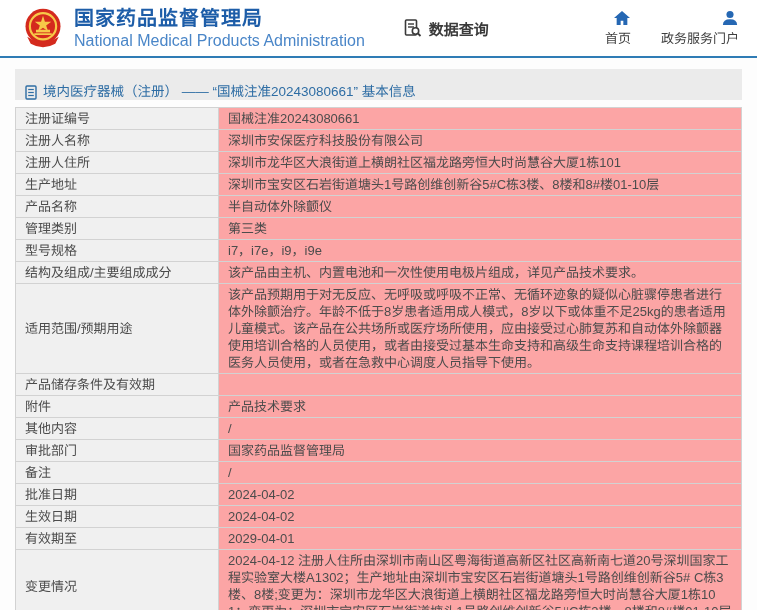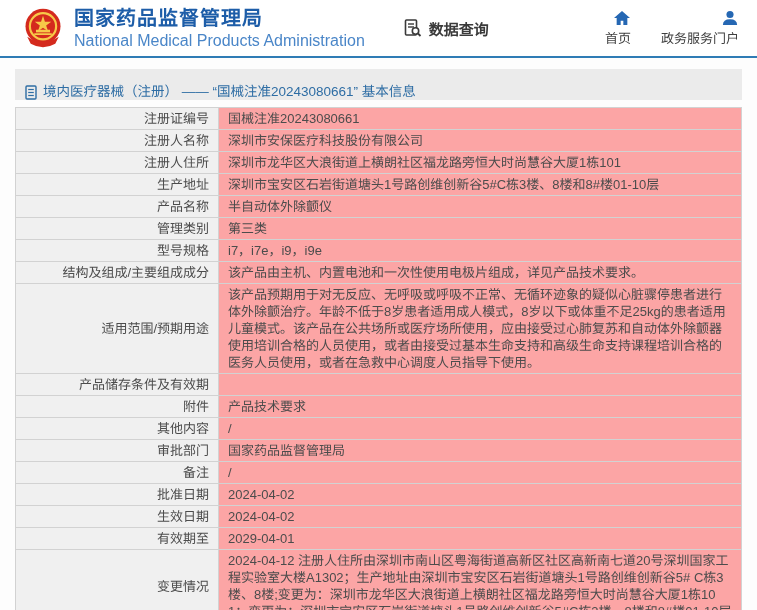--- a/index.html
+++ b/index.html
@@ -66,21 +66,21 @@
     border: 1px solid #d2d2d2;
     padding: 2px 9px;
     line-height: 17px;
     vertical-align: middle;
   }
   table.info-table th {
     width: 203px;
     background: #f0f0f0;
     color: #4c4c4c;
     font-weight: normal;
-    text-align: right;
+    text-align: left;
   }
   table.info-table td {
     background: #fca5a5;
     text-align: left;
     color: #4c4c4c;
     word-break: break-all;
   }
 </style>
 </head>
 <body>

